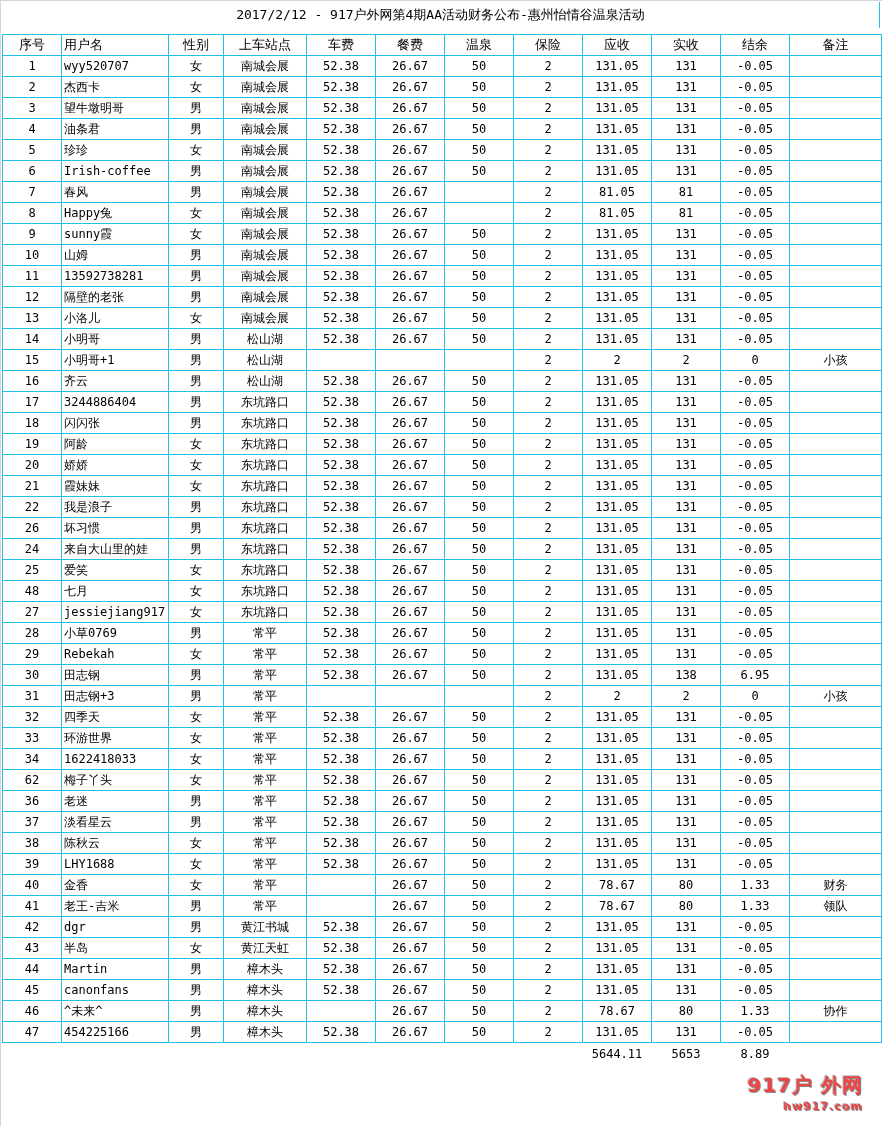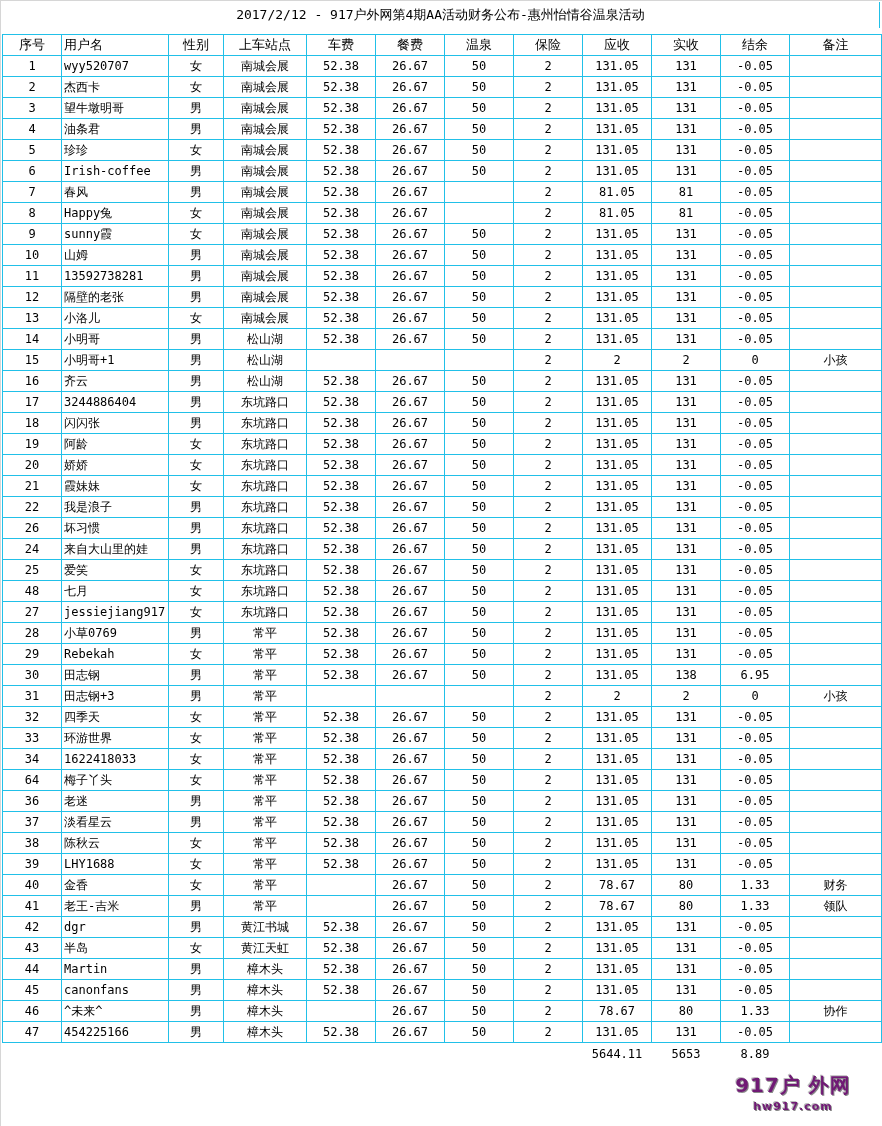--- a/index.html
+++ b/index.html
@@ -12,21 +12,21 @@
            border-right: 1px solid #21c0e8; box-sizing: border-box; }
   table { position: absolute; left: 1px; top: 33px; border-collapse: collapse;
           table-layout: fixed; width: 879px; font-size: 12px; }
   td, th { border: 1px solid #21c0e8; height: 20px; padding: 0; line-height: 20px;
            font-weight: normal; white-space: nowrap; overflow: hidden; text-align: center; }
   th { font-size: 13px; }
   td.name, th.name { text-align: left; padding-left: 2px; }
   .totals td { border: none; }
   .totals td { height: 22px; line-height: 22px; text-align: center; }
   .watermark { position: absolute; left: 722px; top: 1072px; width: 140px;
-               text-align: center; color: #701a75; font-weight: bold;
+               text-align: right; color: #ef4444; font-weight: bold;
                font-family: "DejaVu Sans", sans-serif;
                text-shadow: 1px 1px 0 #8a8a8a, -1px -1px 0 #bdbdbd; }
   .watermark .wm1 { font-size: 20px; line-height: 24px; letter-spacing: 1px; }
   .watermark .wm2 { font-size: 11px; line-height: 20px; letter-spacing: 1px; }
 </style>
 </head>
 <body>
 
 <div class="sheet">
   <div class="title">2017/2/12 - 917户外网第4期AA活动财务公布-惠州怡情谷温泉活动</div>
@@ -533,21 +533,21 @@
           <td>52.38</td>
           <td>26.67</td>
           <td>50</td>
           <td>2</td>
           <td>131.05</td>
           <td>131</td>
           <td>-0.05</td>
           <td></td>
         </tr>
         <tr>
-          <td>64</td>
+          <td>62</td>
           <td class="name">梅子丫头</td>
           <td>女</td>
           <td>常平</td>
           <td>52.38</td>
           <td>26.67</td>
           <td>50</td>
           <td>2</td>
           <td>131.05</td>
           <td>131</td>
           <td>-0.05</td>

